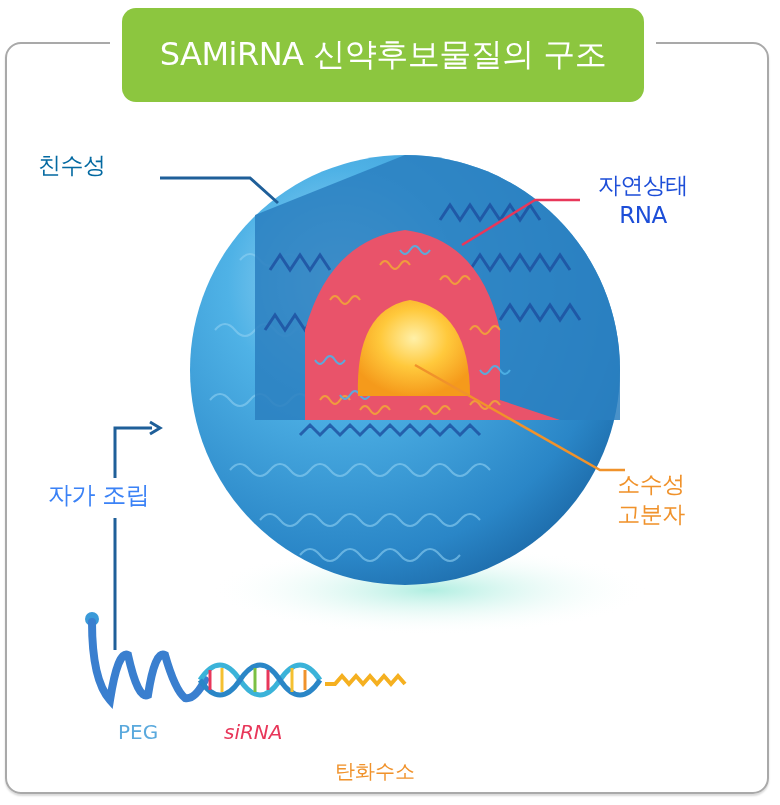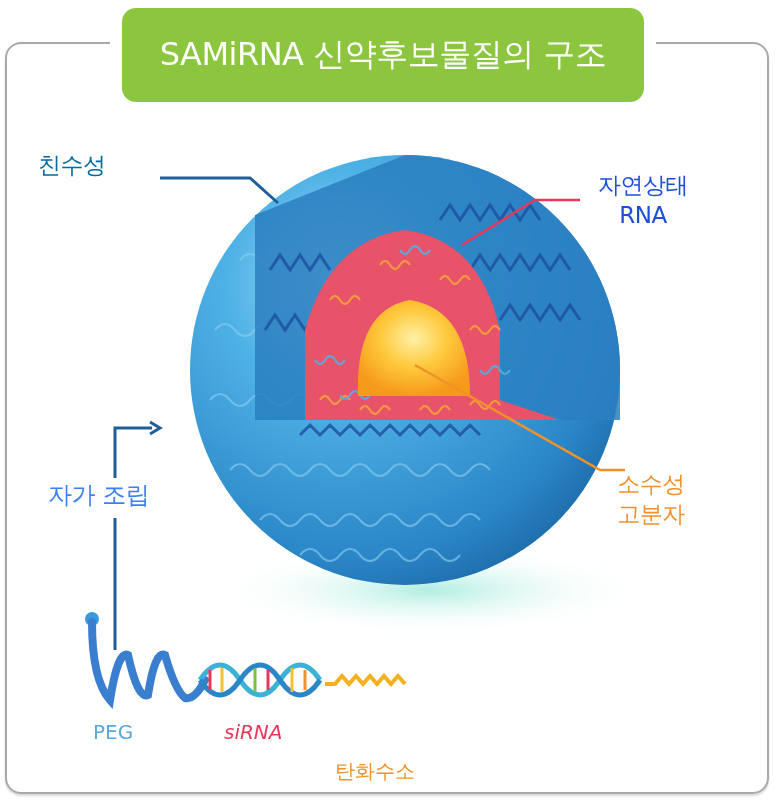--- a/index.html
+++ b/index.html
@@ -11,21 +11,21 @@
   .title-badge { position: absolute; left: 122px; top: 8px; width: 522px; height: 94px;
                  background: #8cc63f; border-radius: 14px; display: flex; align-items: center;
                  justify-content: center; color: #fff; font-size: 32px; letter-spacing: -0.5px;
                  box-shadow: 0 0 0 12px #fff; }
   .label { position: absolute; font-size: 23px; line-height: 30px; text-align: center; letter-spacing: -0.5px; }
   .lbl-peg-shell { left: 38px; top: 150px; color: #0369a1; }
   .lbl-rna { left: 583px; top: 170px; color: #1d4ed8; width: 120px; }
   .lbl-core { left: 606px; top: 445px; color: #f0922b; width: 90px; margin-top: 24px; }
   .lbl-self { left: 48px; top: 480px; color: #3b82f6; font-size: 24px; }
   .bottom-lbl { position: absolute; top: 720px; font-size: 20px; }
-  .b-peg { left: 93px; color: #5aa9dd; }
+  .b-peg { left: 118px; color: #5aa9dd; }
   .b-sirna { left: 224px; color: #e8375a; font-style: italic; }
   .b-hc { left: 335px; color: #f0922b; margin-top: 38px; }
   svg.art { position: absolute; left: 0; top: 0; }
 </style>
 </head>
 <body>
 
 <div class="frame"></div>
 
 <svg class="art" width="780" height="805" viewBox="0 0 780 805">

